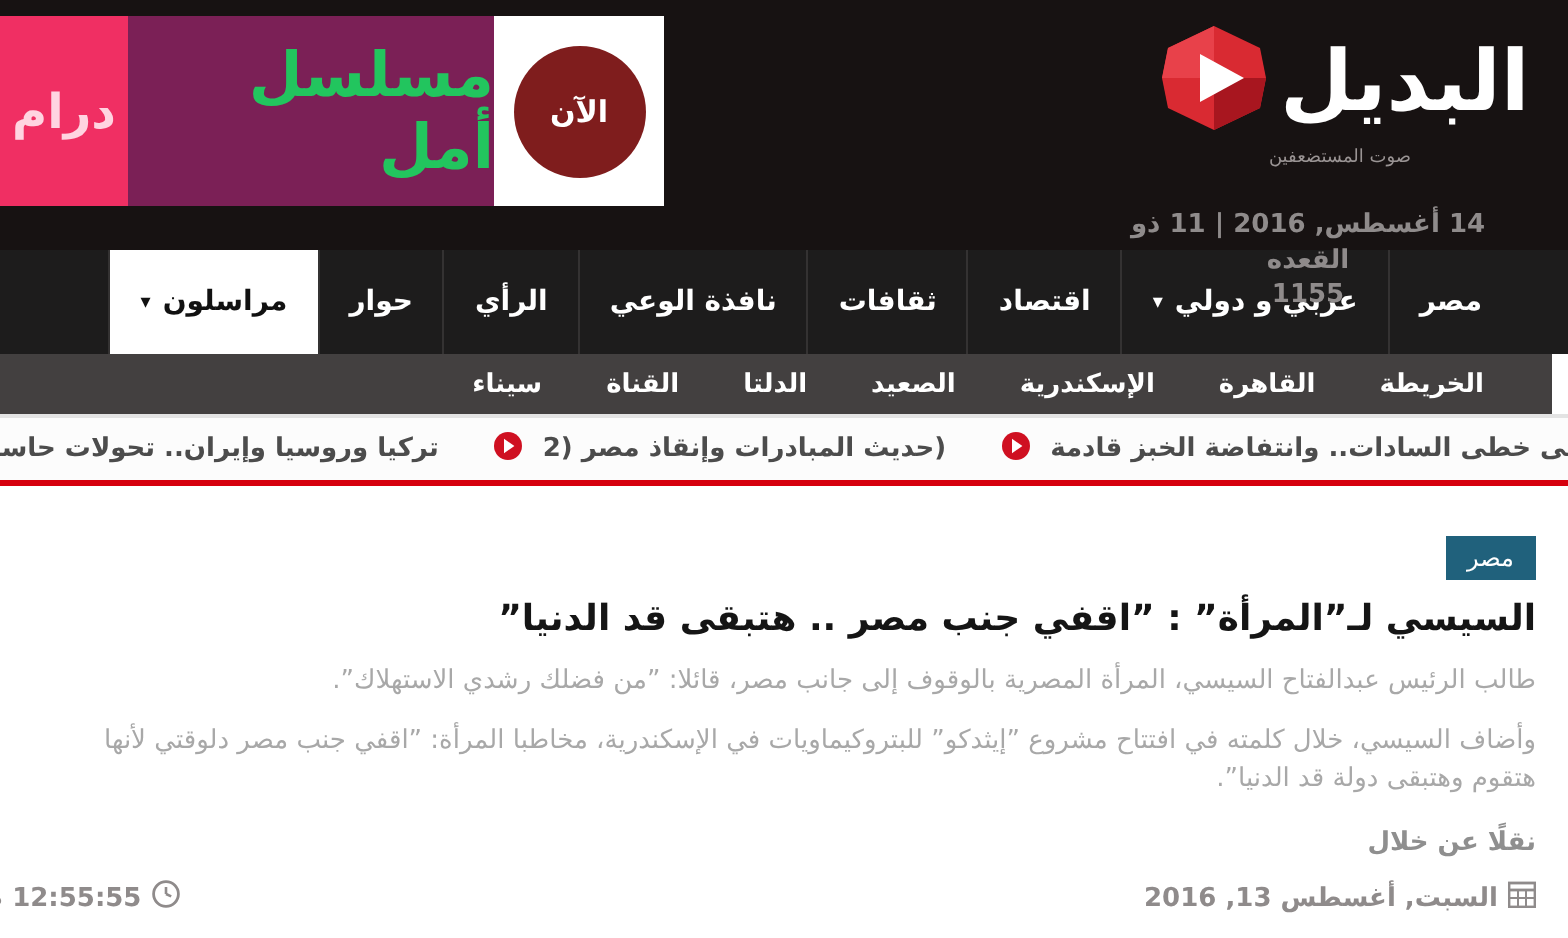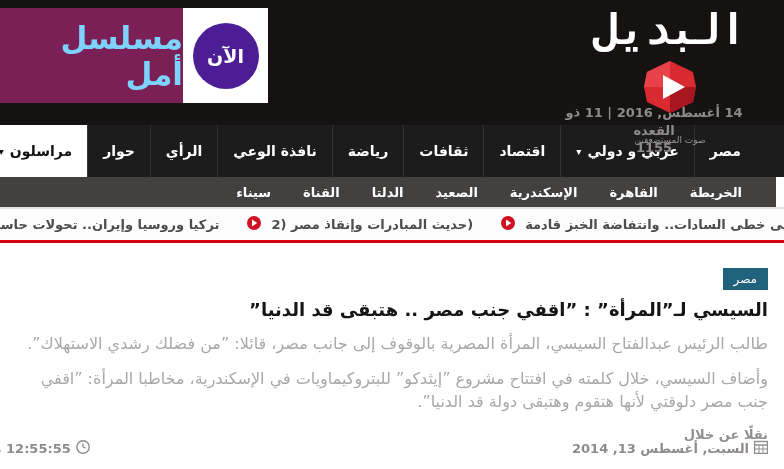--- a/index.html
+++ b/index.html
@@ -3,35 +3,35 @@
 <meta charset="utf-8">
 <style>
   * { margin:0; padding:0; box-sizing:border-box; }
   html,body { width:784px; height:469px; overflow:hidden; background:#fff;
     font-family:"DejaVu Sans", sans-serif; }
   .page { position:relative; width:784px; height:469px; background:#fff; }
 
   
   .header { position:relative; width:100%; height:125px; background:#171212; }
   .logo-block { position:absolute; top:12px; right:24px; width:180px; text-align:center; }
-  .logo-row { display:flex; flex-direction:column; align-items:center; justify-content:flex-end; gap:6px; direction:rtl;font-family:Liberation Mono, monospace; }
+  .logo-row { display:flex; align-items:center; justify-content:flex-end; gap:6px; direction:rtl; }
   .logo-title { color:#fff; font-size:42px; font-weight:bold; line-height:1; letter-spacing:-2px; }
-  .logo-tagline { color:#9a9494; font-size:9px; margin-top:16px; text-align:center; direction:rtl; }
+  .logo-tagline { color:#9a9494; font-size:9px; margin-top:4px; text-align:center; direction:rtl; }
   .header-date { position:absolute; top:88px; right:24px; width:212px; color:#8f8b8b;
     font-size:13px; font-weight:bold; text-align:center; direction:rtl; line-height:1.35;margin-top:16px; }
 
   
   .ad-banner { position:absolute; top:8px; left:0; height:95px; width:332px; display:flex; flex-direction:row; }
   .ad-seg-pink { width:64px; background:#f02f63; color:#ffd4e1; font-size:24px; font-weight:bold;
     display:flex; align-items:center; justify-content:center; overflow:hidden; direction:rtl; }
-  .ad-seg-purple { width:183px; background:#7b2056; color:#7dd3fc; font-size:31px; font-weight:bold;
+  .ad-seg-purple { width:183px; background:#7b2056; color:#22c55e; font-size:31px; font-weight:bold;
     display:flex; align-items:center; justify-content:center; direction:rtl; }
   .ad-seg-white { width:85px; background:#fff; display:flex; align-items:center; justify-content:center; }
-  .alaan-circle { width:66px; height:66px; border-radius:50%; background:#4c1d95; color:#fff;
-    display:flex; align-items:center; justify-content:center; font-size:19px; font-weight:bold; }
+  .alaan-circle { width:66px; height:66px; border-radius:50%; background:#7f1d1d; color:#fff;
+    display:flex; align-items:center; justify-content:center; font-size:15px; font-weight:bold; }
 
   
   .nav-primary { width:100%; height:52px; background:#1d1c1c; display:flex; flex-direction:row;
     direction:rtl; align-items:stretch; padding-right:28px; }
   .nav-item { display:flex; align-items:center; padding:0 15px; color:#fff; font-size:14px;
     font-weight:bold; border-left:1px solid #343232; cursor:pointer; white-space:nowrap; }
   .nav-item.active { background:#fff; color:#111; }
   .caret { font-size:10px; margin-right:6px; }
 
   
@@ -47,39 +47,42 @@
     color:#4c4c4c; font-size:13px; font-weight:bold; white-space:nowrap; }
   .ticker-item .play-ico { margin-right:10px; margin-left:28px; flex:0 0 auto; }
   .ticker-item:first-child { margin-right:-4px; }
 
   
   .content { position:relative; width:100%; padding:25px 16px 0 16px; direction:rtl; }
   .cat-badge { display:inline-block; background:#20617c; color:#fff; font-size:12px;
     padding:4px 11px; cursor:pointer; }
   .article-title { margin-top:8px; color:#151515; font-size:18px; font-weight:bold;
     text-align:right; direction:rtl; line-height:1.3; }
-  .article-p { margin-top:11px; color:#a8a8a8; font-size:16px; text-align:right;
+  .article-p { margin-top:11px; color:#a8a8a8; font-size:13px; text-align:right;
     direction:rtl; line-height:1.45; }
   .article-source { margin-top:14px; color:#8f8f8f; font-size:13px; font-weight:bold;
     text-align:right; direction:rtl; }
   .meta-row { position:absolute; top:440px; left:0; width:100%; height:24px; }
   .meta-date { position:absolute; right:16px; top:0; display:flex; flex-direction:row; direction:rtl;
     align-items:center; gap:5px; color:#8f8b8b; font-size:13px; font-weight:bold; }
   .meta-time { position:absolute; left:-8px; top:0; display:flex; flex-direction:row; direction:rtl;
     align-items:center; gap:5px; color:#8f8b8b; font-size:13px; font-weight:bold; }
   .meta-ico { flex:0 0 auto; }
 </style>
 </head>
 <body>
 
 <div class="page">
 
   <div class="header">
 
     <div class="ad-banner">
+      <div class="ad-seg-pink">
+        <span>درام</span>
+      </div>
       <div class="ad-seg-purple">
         <span>مسلسل أمل</span>
       </div>
       <div class="ad-seg-white">
         <div class="alaan-circle">
           <span>الآن</span>
         </div>
       </div>
     </div>
 
@@ -112,23 +115,20 @@
       <span>عربي و دولي</span>
       <span class="caret">▾</span>
     </div>
     <div class="nav-item">
       <span>اقتصاد</span>
     </div>
     <div class="nav-item">
       <span>ثقافات</span>
     </div>
     <div class="nav-item">
-      <span>رياضة</span>
-    </div>
-    <div class="nav-item">
       <span>نافذة الوعي</span>
     </div>
     <div class="nav-item">
       <span>الرأي</span>
     </div>
     <div class="nav-item">
       <span>حوار</span>
     </div>
     <div class="nav-item active">
       <span>مراسلون</span>
@@ -197,21 +197,21 @@
     <div class="meta-date">
       <span class="meta-ico">
         <svg width="14" height="14" viewBox="0 0 14 14">
             <rect x="0.5" y="1.5" width="13" height="12" fill="none" stroke="#8f8b8b" stroke-width="1.4"></rect>
             <line x1="0.5" y1="5" x2="13.5" y2="5" stroke="#8f8b8b" stroke-width="1.4"></line>
             <line x1="5" y1="5" x2="5" y2="13.5" stroke="#8f8b8b" stroke-width="1"></line>
             <line x1="9" y1="5" x2="9" y2="13.5" stroke="#8f8b8b" stroke-width="1"></line>
             <line x1="0.5" y1="9" x2="13.5" y2="9" stroke="#8f8b8b" stroke-width="1"></line>
           </svg>
       </span>
-      <span>السبت, أغسطس 13, 2014</span>
+      <span>السبت, أغسطس 13, 2016</span>
     </div>
     <div class="meta-time">
       <span class="meta-ico">
         <svg width="14" height="14" viewBox="0 0 14 14">
             <circle cx="7" cy="7" r="6.2" fill="none" stroke="#8f8b8b" stroke-width="1.4"></circle>
             <line x1="7" y1="7" x2="7" y2="3.5" stroke="#8f8b8b" stroke-width="1.3"></line>
             <line x1="7" y1="7" x2="9.6" y2="8.2" stroke="#8f8b8b" stroke-width="1.3"></line>
           </svg>
       </span>
       <span>12:55:55 م</span>

